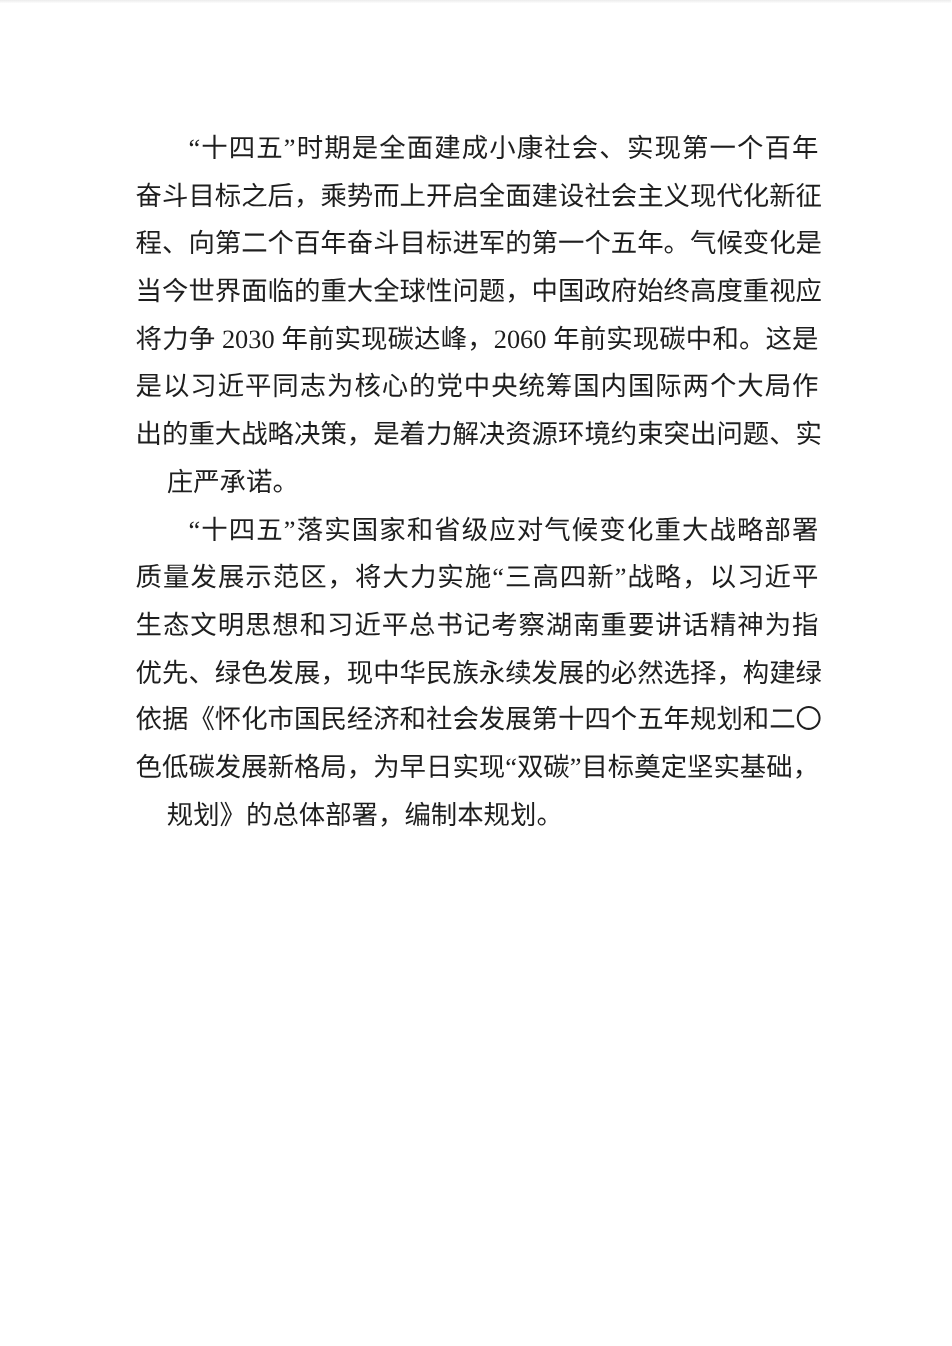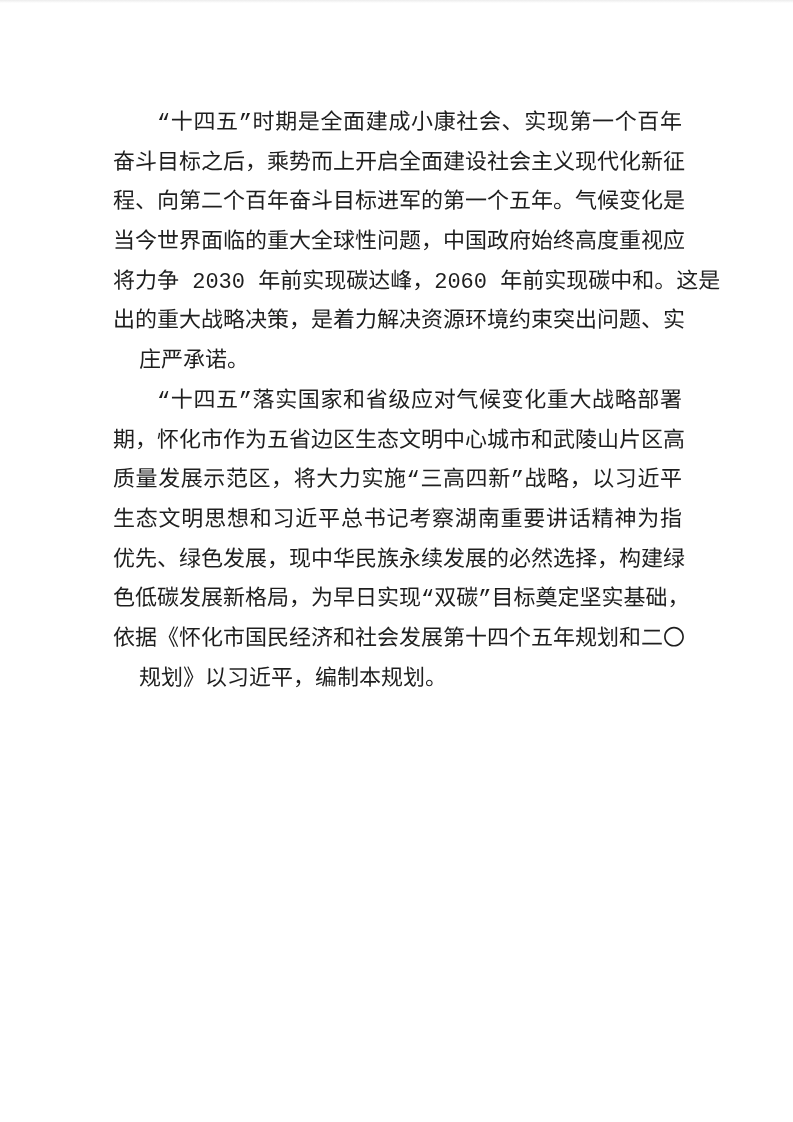--- a/index.html
+++ b/index.html
@@ -7,21 +7,21 @@
     margin: 0;
     padding: 0;
     background: #ffffff;
   }
   .page {
     position: relative;
     width: 793px;
     height: 1122px;
     background: #ffffff;
     overflow: hidden;
-    font-family: Liberation Mono, monospace;
+    font-family: Liberation Serif, serif;
   }
   
   .page-top-edge {
     position: absolute;
     top: 0; left: 0;
     width: 100%;
     height: 3px;
     background: linear-gradient(#ececec, #ffffff);
   }
   .text-block {
@@ -59,29 +59,29 @@
   <div class="page-top-edge"></div>
 
   <div class="text-block">
 
     <div class="paragraph">
       <div class="line first">“十四五”时期是全面建成小康社会、实现第一个百年</div>
       <div class="line">奋斗目标之后，乘势而上开启全面建设社会主义现代化新征</div>
       <div class="line">程、向第二个百年奋斗目标进军的第一个五年。气候变化是</div>
       <div class="line">当今世界面临的重大全球性问题，中国政府始终高度重视应</div>
       <div class="line">将力争 2030 年前实现碳达峰，2060 年前实现碳中和。这是</div>
+      <div class="line">是以习近平同志为核心的党中央统筹国内国际两个大局作</div>
       <div class="line">出的重大战略决策，是着力解决资源环境约束突出问题、实</div>
       <div class="line last">庄严承诺。</div>
     </div>
 
     <div class="paragraph">
       <div class="line first">“十四五”落实国家和省级应对气候变化重大战略部署</div>
-      <div class="line">期，怀化市作为五省边区生态文明中心城市和武陵山片区高</div>
       <div class="line">质量发展示范区，将大力实施“三高四新”战略，以习近平</div>
       <div class="line">生态文明思想和习近平总书记考察湖南重要讲话精神为指</div>
       <div class="line">优先、绿色发展，现中华民族永续发展的必然选择，构建绿</div>
+      <div class="line">依据《怀化市国民经济和社会发展第十四个五年规划和二〇</div>
       <div class="line">色低碳发展新格局，为早日实现“双碳”目标奠定坚实基础，</div>
-      <div class="line">依据《怀化市国民经济和社会发展第十四个五年规划和二〇</div>
-      <div class="line last">规划》以习近平，编制本规划。</div>
+      <div class="line last">规划》的总体部署，编制本规划。</div>
     </div>
 
   </div>
 </div>
 
 </body></html>

